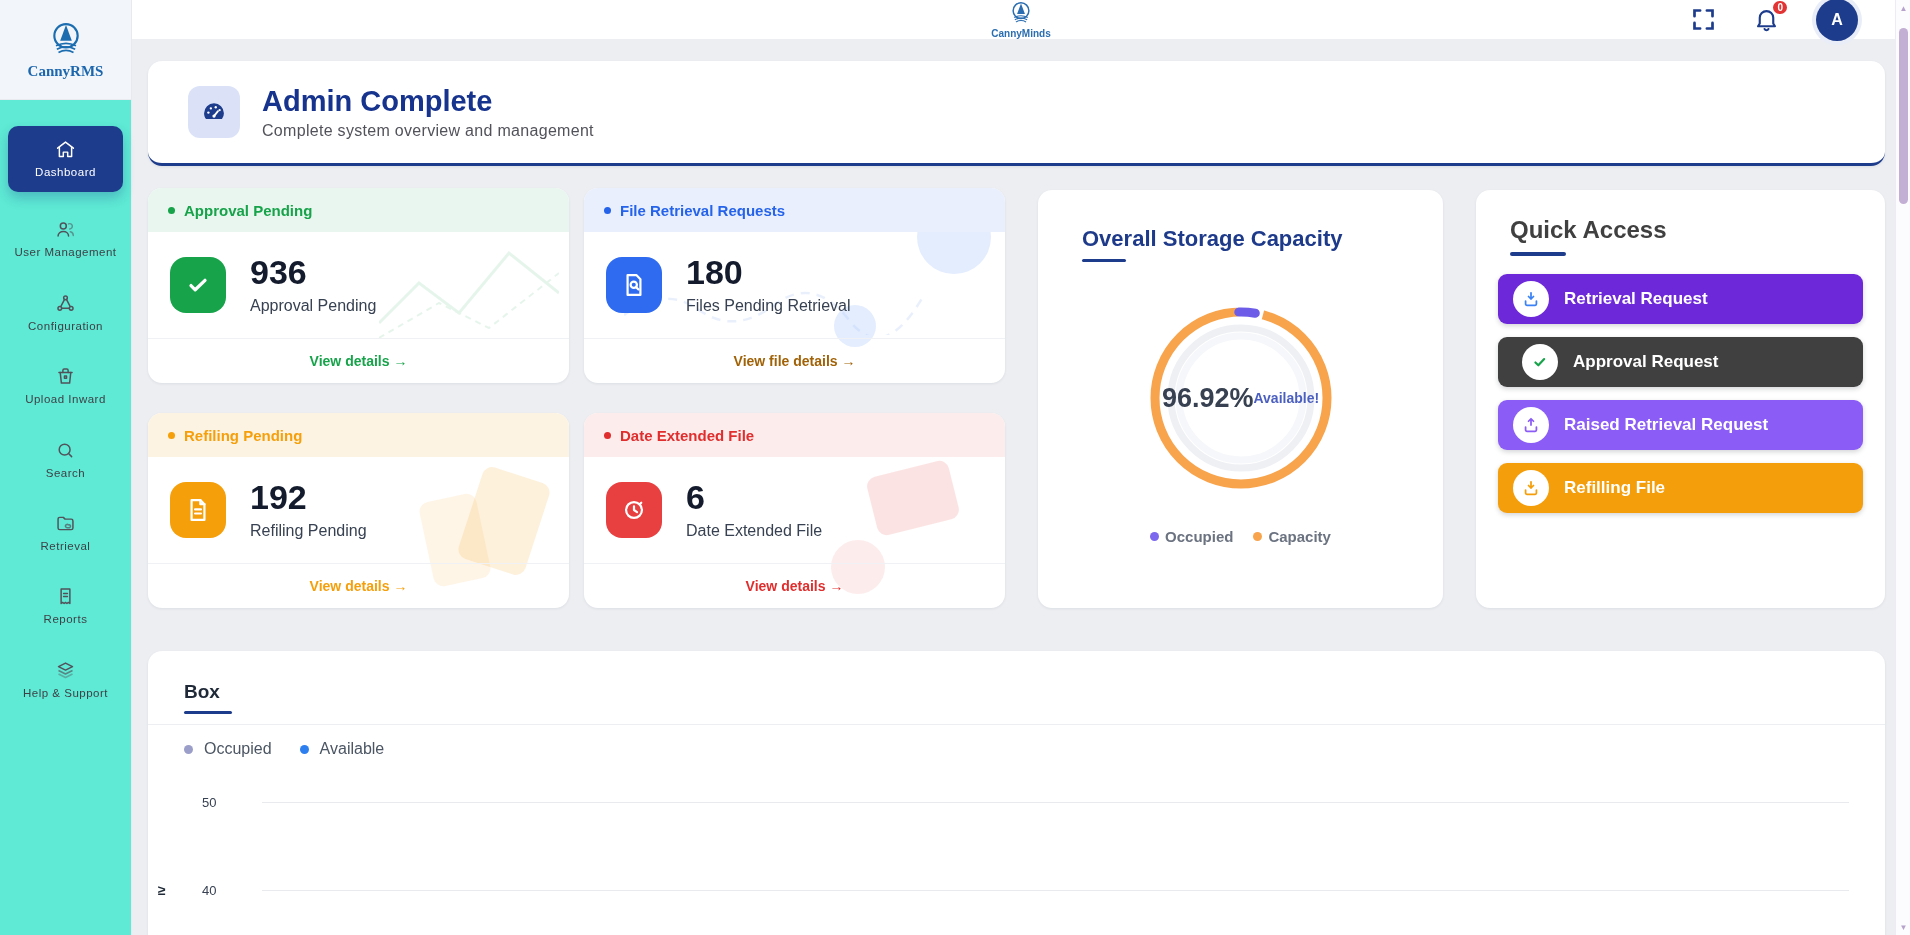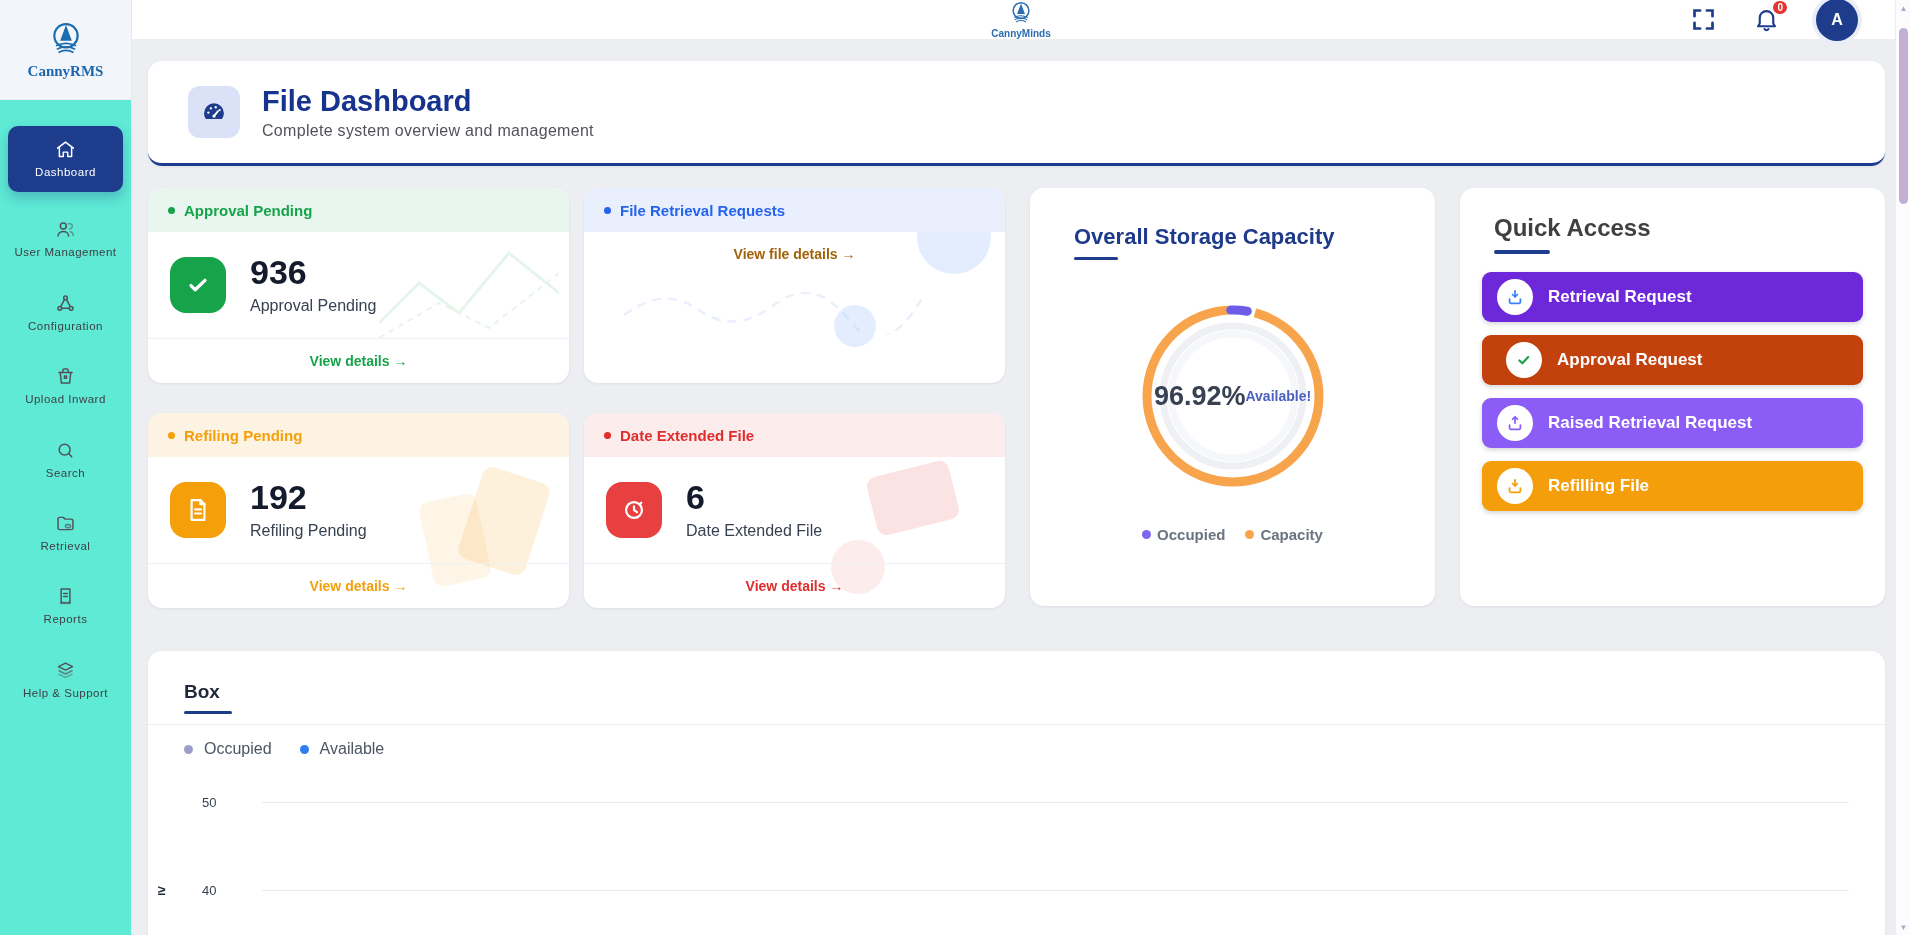--- a/index.html
+++ b/index.html
@@ -33,21 +33,21 @@
   .content { flex:1; padding:22px 25px 0 16px; }
 
   
   .banner { background:#fff; border-radius:14px; height:105px; display:flex; align-items:center; gap:22px; padding:0 14px 0 40px; border-bottom:3px solid #1e3c8c; box-shadow:0 1px 3px rgba(16,24,40,.07); margin-bottom:22px; }
   .banner-icon { width:52px; height:52px; border-radius:12px; background:#dbe2f8; display:flex; align-items:center; justify-content:center; }
   .banner-icon svg { width:28px; height:28px; }
   .banner-title { font-size:29px; font-weight:800; color:#16338d; }
   .banner-sub { font-size:16px; color:#52525b; letter-spacing:.3px; margin-top:4px; }
 
   
-  .row { display:flex; gap:25px; }
+  .row { display:flex; gap:33px;align-items:flex-end; }
   .stats-grid { width:857px; display:grid; grid-template-columns:1fr 1fr; gap:30px 15px; }
   .stat-card { background:#fff; border-radius:14px; height:195px; box-shadow:0 1px 3px rgba(16,24,40,.07); overflow:hidden; position:relative; display:flex; flex-direction:column; }
   .stat-head { height:44px; display:flex; align-items:center; padding:0 20px; font-weight:700; font-size:15px; position:relative; z-index:1; }
   .dot { width:7px; height:7px; border-radius:50%; margin-right:9px; }
   .stat-body { flex:1; display:flex; align-items:center; gap:24px; padding:0 22px; border-bottom:1px solid #f0f1f4; position:relative; z-index:1; }
   .stat-icon { width:56px; height:56px; border-radius:16px; display:flex; align-items:center; justify-content:center; flex:none; }
   .stat-icon svg { width:28px; height:28px; color:#fff; }
   .stat-num { font-size:34px; font-weight:800; color:#141b2d; line-height:1.05; }
   .stat-label { font-size:16px; color:#374151; margin-top:7px; }
   .stat-foot { height:44px; display:flex; align-items:center; justify-content:center; font-size:14px; font-weight:700; cursor:pointer; position:relative; z-index:1; background:transparent; border:none; }
@@ -70,21 +70,21 @@
   .ldot { width:9px; height:9px; border-radius:50%; }
 
   
   .qa-card { flex:1; height:418px; background:#fff; border-radius:14px; box-shadow:0 1px 3px rgba(16,24,40,.07); padding:26px 22px; }
   .qa-title { font-size:24px; font-weight:800; color:#404040; margin-left:12px; }
   .qa-underline { width:56px; height:4px; border-radius:2px; background:#1e3c8c; margin:8px 0 18px 12px; }
   .qa-btn { width:100%; height:50px; border:none; border-radius:9px; display:flex; align-items:center; gap:15px; padding:0 15px; margin-bottom:13px; cursor:pointer; color:#fff; font-size:17px; font-weight:700; font-family:inherit; box-shadow:0 2px 5px rgba(16,24,40,.18); }
   .qa-ic { width:36px; height:36px; border-radius:50%; background:#fff; display:flex; align-items:center; justify-content:center; flex:none; }
   .qa-ic svg { width:20px; height:20px; }
   .qa-blue   { background:#6d28d9; } .qa-blue .qa-ic svg{color:#3b82f6;}
-  .qa-green  { background:#c2410c;padding-left:24px; } .qa-green .qa-ic svg{color:#17a34a;}
+  .qa-green  { background:#404040;padding-left:24px; } .qa-green .qa-ic svg{color:#17a34a;}
   .qa-purple { background:#8b5cf6; } .qa-purple .qa-ic svg{color:#8b5cf6;}
   .qa-orange { background:#f59e0b; } .qa-orange .qa-ic svg{color:#f59e0b;}
 
   
   .box-card { margin-top:43px; background:#fff; border-radius:14px 14px 0 0; box-shadow:0 1px 3px rgba(16,24,40,.07); height:330px; padding:30px 30px 0 36px; position:relative; }
   .box-title { font-size:19px; font-weight:700; color:#1f2937; display:inline-block; }
   .box-underline { width:48px; height:3px; border-radius:2px; background:#1e3c8c; margin-top:8px; }
   .box-divider { border-bottom:1px solid #eceef1; margin:10px -30px 0 -36px; }
   .box-legend { display:flex; align-items:center; gap:28px; margin-top:15px; }
   .box-legend .legend-item { font-size:16px; color:#4b5563; font-weight:500; gap:11px; }
@@ -214,21 +214,21 @@
           <path d="M12 4.5a8.5 8.5 0 0 0-8.5 8.5c0 1.9.6 3.7 1.7 5.1h13.6a8.46 8.46 0 0 0 1.7-5.1A8.5 8.5 0 0 0 12 4.5z" fill="#1e3c8c"></path>
           <circle cx="7.2" cy="12.5" r="1" fill="#fff"></circle>
             <circle cx="9.3" cy="8.9" r="1" fill="#fff"></circle>
             <circle cx="13.5" cy="7.9" r="1" fill="#fff"></circle>
             <circle cx="16.8" cy="10.4" r="1" fill="#fff"></circle>
           <path d="M12 15.5l3.4-4.2" stroke="#fff" stroke-width="1.6" stroke-linecap="round"></path>
             <circle cx="12" cy="15.5" r="1.4" fill="#fff"></circle>
         </svg>
       </div>
       <div>
-        <h1 class="banner-title">File Dashboard</h1>
+        <h1 class="banner-title">Admin Complete</h1>
         <div class="banner-sub">Complete system overview and management</div>
       </div>
     </section>
 
     <div class="row">
 
       <div class="stats-grid">
 
         <div class="stat-card green">
           <svg class="deco" style="right:10px;bottom:40px;width:180px;height:110px;opacity:.10" viewBox="0 0 180 110">
@@ -256,20 +256,33 @@
         <div class="stat-card blue">
           <div class="deco" style="right:14px;top:12px;width:74px;height:74px;border-radius:50%;background:#3b82f6;opacity:.14"></div>
           <div class="deco" style="left:250px;bottom:36px;width:42px;height:42px;border-radius:50%;background:#3b82f6;opacity:.14"></div>
           <svg class="deco" style="left:40px;bottom:48px;width:300px;height:60px;opacity:.25" viewBox="0 0 300 60">
               <path d="M0 40 Q40 10 75 35 T150 30 T225 45 T300 20" fill="none" stroke="#a9c4f5" stroke-width="2.5" stroke-dasharray="9 7"></path>
             </svg>
           <div class="stat-head">
               <span class="dot"></span>
               <span>File Retrieval Requests</span>
             </div>
+          <div class="stat-body">
+            <div class="stat-icon">
+              <svg viewBox="0 0 24 24" fill="none" stroke="currentColor" stroke-width="1.9" stroke-linecap="round" stroke-linejoin="round">
+                  <path d="M6.5 3.5h7.5l3.5 3.5v13.5h-11z"></path>
+                  <circle cx="11.8" cy="11.8" r="2.7"></circle>
+                  <path d="M13.8 13.8l2 2"></path>
+                </svg>
+            </div>
+            <div>
+              <div class="stat-num">180</div>
+              <div class="stat-label">Files Pending Retrieval</div>
+            </div>
+          </div>
           <button class="stat-foot">View file details →</button>
         </div>
 
         <div class="stat-card orange">
           <div class="deco" style="right:30px;top:60px;width:70px;height:96px;border-radius:10px;background:#f5a623;opacity:.16;transform:rotate(18deg)"></div>
           <div class="deco" style="right:85px;top:84px;width:58px;height:86px;border-radius:10px;background:#f5a623;opacity:.11;transform:rotate(-12deg)"></div>
           <div class="stat-head">
               <span class="dot"></span>
               <span>Refiling Pending</span>
             </div>

